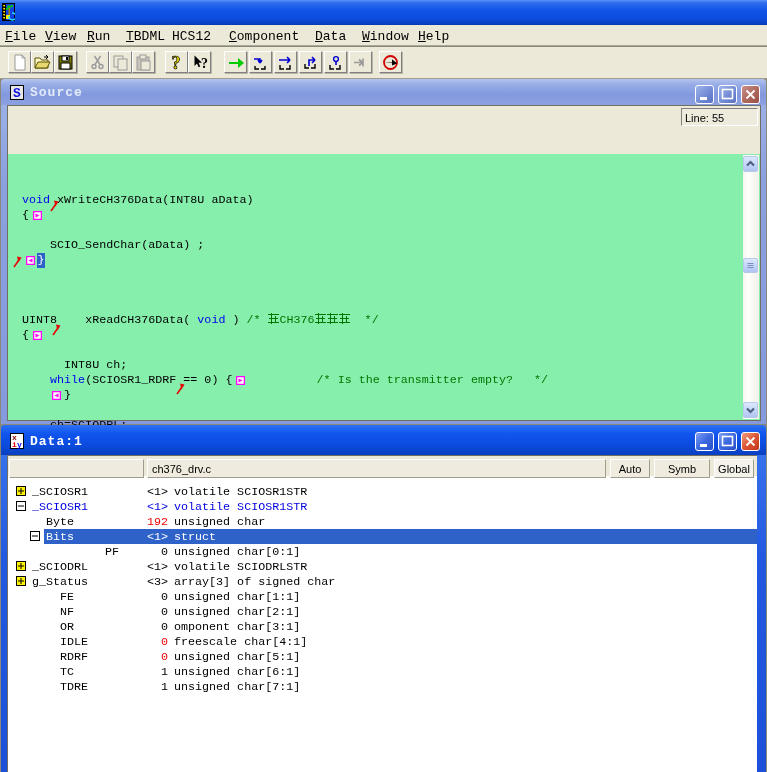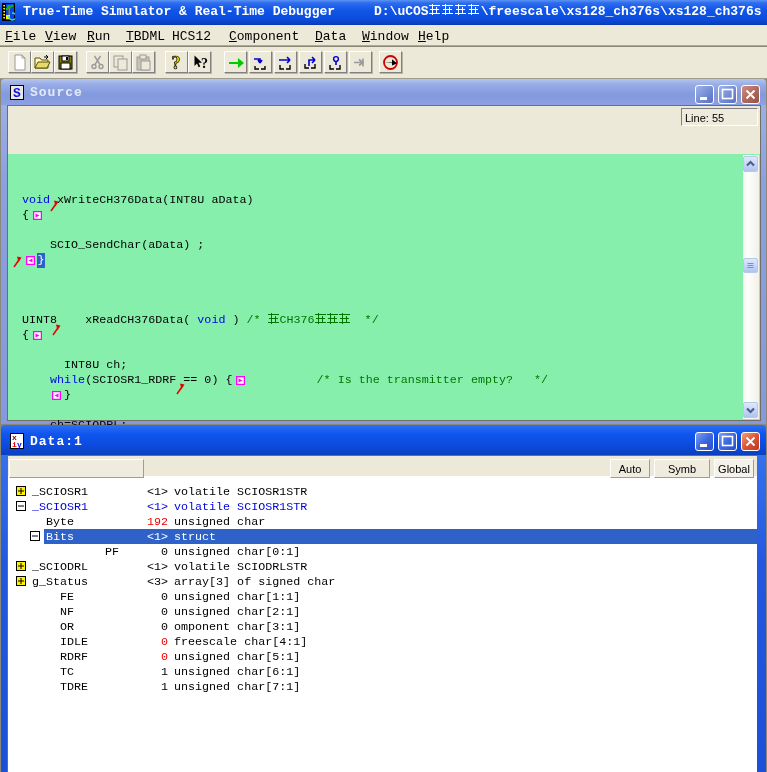--- a/index.html
+++ b/index.html
@@ -83,21 +83,20 @@
     <path d="M1 11 L3 11 L3 12 L2 13 Z" fill="#FFF000"></path>
     <path d="M1 14 L3 14 L3 15 L2 16 Z" fill="#FFF000"></path>
     <rect x="4" y="1" width="8" height="16" fill="#1040E0"></rect>
     <circle cx="7" cy="4" r="2" fill="#00C020"></circle>
     <circle cx="10" cy="3" r="1.2" fill="#00C020"></circle>
     <circle cx="5" cy="6" r="1.2" fill="#00C020"></circle>
     <rect x="6.5" y="5" width="1.5" height="8" fill="#A08000"></rect>
     <rect x="4" y="12" width="4" height="4" fill="#FFF000"></rect>
     <path d="M7 13 a3.5 3.5 0 1 0 3 -3" stroke="#20E0FF" stroke-width="1.4" fill="none"></path>
   </svg>
-  <div id="title-text" class="abs">True-Time Simulator &amp; Real-Time Debugger&nbsp;&nbsp;&nbsp;&nbsp;&nbsp;D:\uCOS<i class="cj cjw"></i><i class="cj cjw"></i><i class="cj cjw"></i><i class="cj cjw"></i>\freescale\xs128_ch376s\xs128_ch376s</div>
 </div>
 
 <div id="menubar" class="abs">
   <span class="mi" style="left:5px"><u>F</u>ile</span>
   <span class="mi" style="left:45px"><u>V</u>iew</span>
   <span class="mi" style="left:87px"><u>R</u>un</span>
   <span class="mi" style="left:126px"><u>T</u>BDML</span>
   <span class="mi" style="left:172px">HCS12</span>
   <span class="mi" style="left:229px"><u>C</u>omponent</span>
   <span class="mi" style="left:315px"><u>D</u>ata</span>
@@ -319,20 +318,21 @@
     <div class="wbtn" style="left:23px;background:linear-gradient(135deg,#7FA0F4 0%,#3D68E0 50%,#2850C8 100%)"><svg width="17" height="17">
           <rect x="3.5" y="3.5" width="10" height="9" fill="none" stroke="#fff" stroke-width="1.6"></rect>
         </svg></div>
     <div class="wbtn" style="left:46px;background:linear-gradient(135deg,#F0A080 0%,#DD5535 50%,#C03818 100%)"><svg width="17" height="17">
           <path d="M4.5 4.5 L12.5 12.5 M12.5 4.5 L4.5 12.5" stroke="#fff" stroke-width="1.8"></path>
         </svg></div>
   </div>
   <div id="datacontent">
     <div id="dhead">
       <div class="hcell" style="left:1px;width:135px"></div>
+      <div class="hcell" style="left:139px;width:459px;padding-left:4px">ch376_drv.c</div>
       <div class="hcell" style="left:602px;width:40px;text-align:center">Auto</div>
       <div class="hcell" style="left:646px;width:56px;text-align:center">Symb</div>
       <div class="hcell" style="left:706px;width:40px;text-align:center;background:#F4F2EA">Global</div>
     </div>
     <div id="drows">
         <div class="drow" style="top:0px"><svg style="position:absolute;left:8px;top:2px" width="10" height="10" viewBox="0 0 10 10">
             <rect x="0.5" y="0.5" width="9" height="9" fill="#FFF200" stroke="#000"></rect>
             <line x1="2" y1="5" x2="8" y2="5" stroke="#000"></line>
             <line x1="5" y1="2" x2="5" y2="8" stroke="#000"></line>
           </svg><span class="nm " style="left:24px;">_SCIOSR1</span><span class="val " style="">&lt;1&gt;</span><span class="typ " style="">volatile SCIOSR1STR</span></div>

